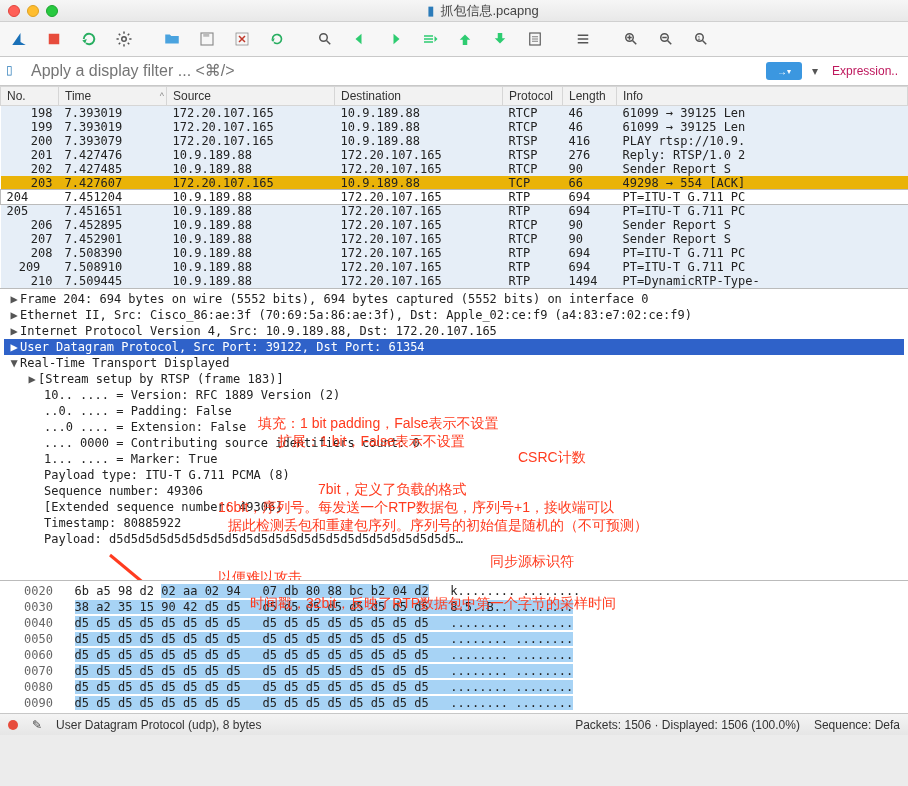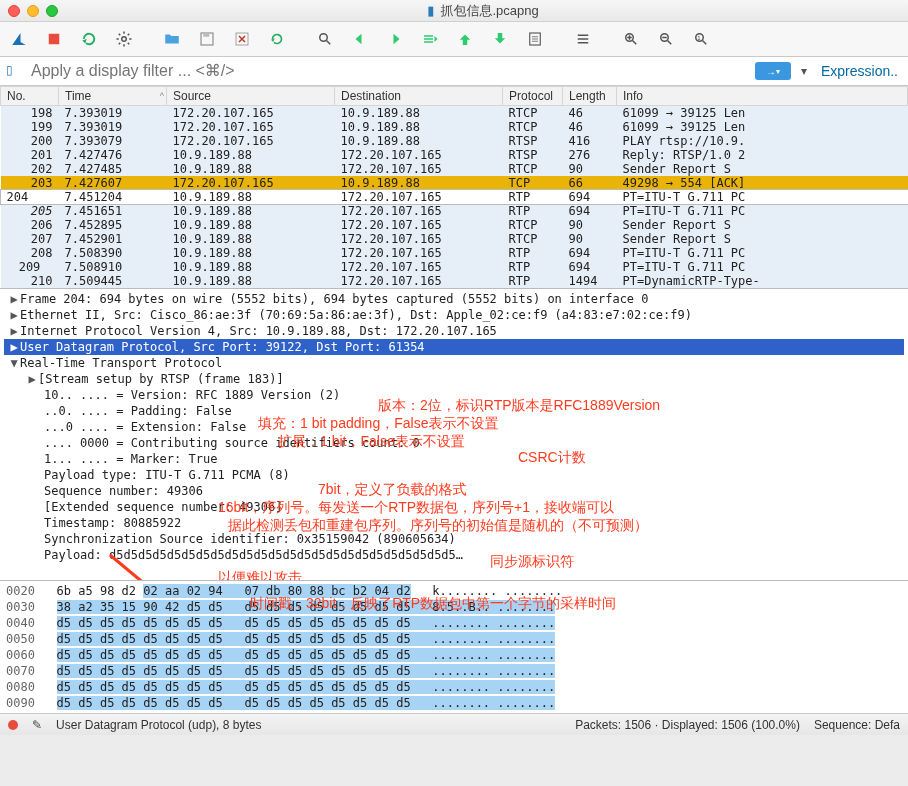--- a/index.html
+++ b/index.html
@@ -16,21 +16,21 @@
   .tbtn { width:26px; height:26px; display:flex; align-items:center; justify-content:center; color:#555; border-radius:3px;}
   .tbtn svg{width:18px;height:18px;}
   .tsep{ width:4px;}
   .fin{ color:#1b71b8;} .stop{ color:#e74c3c;} .reload{ color:#27ae60; } .gear{ color:#555;} .folder{ color:#4aa3df;} .close-x{color:#c0392b;}
 
   .filterbar { background:#fff; border-bottom:1px solid #c8c8c8; display:flex; align-items:center; padding:2px 6px; gap:6px;}
   .filter-icon{ width:16px; height:16px; color:#2b7bb9;}
   .filter-input{ flex:1; border:none; outline:none; font-size:16px; color:#999; padding:3px;}
   .go-btn{ width:36px; height:18px; background:#3b97e0; border-radius:3px; display:flex; align-items:center; justify-content:center; color:#fff; font-size:10px;}
   .dd{ width:14px; text-align:center; color:#555;}
-  .expr-link{ color:#0369a1; font-size:14px; padding:0 4px;}
+  .expr-link{ color:#be185d; font-size:12px; padding:0 4px;}
 
   .pktlist-wrap{ position:relative; }
   table.pktlist { width:100%; border-collapse:collapse; font:12px Menlo, Consolas, monospace; background:#fff; table-layout:fixed;}
   table.pktlist th { background:#f2f2f2; border:1px solid #d6d6d6; text-align:left; padding:2px 6px; font-weight:400; font-family:-apple-system, Arial; font-size:12px; color:#333; position:relative;}
   table.pktlist td { padding:0 6px; white-space:nowrap; overflow:hidden; text-overflow:clip; border:none; color:#222;}
   table.pktlist tr.row { background:#e6eef7; }
   table.pktlist tr.row.light { background:#eab308; }
   table.pktlist tr.row.sel { background:#fff; outline:1px solid #bbb;}
   .th-no{width:58px;} .th-time{width:108px;} .th-src{width:168px;} .th-dst{width:168px;} .th-proto{width:60px;} .th-len{width:54px;} .th-info{}
   .resizer{ position:absolute; right:2px; top:4px; color:#888; font-size:9px;}
@@ -39,21 +39,21 @@
   .det-line{ padding:1px 0 1px 4px; white-space:nowrap;}
   .tw{ display:inline-block; width:12px; text-align:center; color:#555;}
   .sel-line{ background:#2f62c9; color:#fff; }
   .sel-line .tw{ color:#fff;}
   .indent1{ padding-left:22px;} .indent2{ padding-left:40px;}
 
   .anno { position:absolute; color:#ff3b1f; font:14px -apple-system, "PingFang SC", sans-serif; pointer-events:none; white-space:nowrap;}
   .arrow { position:absolute; pointer-events:none;}
   .arrow svg{ overflow:visible;}
 
-  .hexpane { background:#fff; border-top:1px solid #bbb; font:12px Menlo, Consolas, monospace; padding:2px 6px; line-height:16px;}
+  .hexpane { background:#fff; border-top:1px solid #bbb; font:12px Menlo, Consolas, monospace; padding:2px 24px; line-height:16px;}
   .hexline{ white-space:pre;}
   .hexoff{ color:#666;}
   .hlbyte{ background:#a7d3f5; }
 
   .statusbar{ height:22px; background:linear-gradient(#f4f4f4,#e6e6e6); border-top:1px solid #c7c7c7; display:flex; align-items:center; font-size:12px; color:#333; padding:0 8px; gap:14px;}
   .statusbar .led{ width:10px; height:10px; border-radius:50%; background:#e74c3c;}
   .statusbar .spacer{ flex:1;}
 
 </style>
 </head>
@@ -273,21 +273,21 @@
         <tr class="row sel">
           <td style="text-align: left;">204</td>
           <td>7.451204</td>
           <td>10.9.189.88</td>
           <td>172.20.107.165</td>
           <td>RTP</td>
           <td>694</td>
           <td>PT=ITU-T G.711 PC</td>
         </tr>
         <tr class="row">
-          <td style="text-align: right; font-style: italic;">205</td>
+          <td style="">205</td>
           <td>7.451651</td>
           <td>10.9.189.88</td>
           <td>172.20.107.165</td>
           <td>RTP</td>
           <td>694</td>
           <td>PT=ITU-T G.711 PC</td>
         </tr>
         <tr class="row">
           <td style="text-align: right;">206</td>
           <td>7.452895</td>
@@ -335,35 +335,33 @@
         </tr>
       </tbody>
 </table>
 </div>
 
 <div class="details" style="min-height:292px;">
   <div class="det-line"><span class="tw">▶</span><span>Frame 204: 694 bytes on wire (5552 bits), 694 bytes captured (5552 bits) on interface 0</span></div>
   <div class="det-line"><span class="tw">▶</span><span>Ethernet II, Src: Cisco_86:ae:3f (70:69:5a:86:ae:3f), Dst: Apple_02:ce:f9 (a4:83:e7:02:ce:f9)</span></div>
   <div class="det-line"><span class="tw">▶</span><span>Internet Protocol Version 4, Src: 10.9.189.88, Dst: 172.20.107.165</span></div>
   <div class="det-line sel-line"><span class="tw">▶</span><span>User Datagram Protocol, Src Port: 39122, Dst Port: 61354</span></div>
-  <div class="det-line"><span class="tw">▼</span><span>Real-Time Transport Protocol</span></div>
+  <div class="det-line"><span class="tw">▼</span><span>Real-Time Transport Displayed</span></div>
   <div class="det-line indent1"><span class="tw">▶</span><span>[Stream setup by RTSP (frame 183)]</span></div>
   <div class="det-line indent2">10.. .... = Version: RFC 1889 Version (2)</div>
   <div class="det-line indent2">..0. .... = Padding: False</div>
   <div class="det-line indent2">...0 .... = Extension: False</div>
   <div class="det-line indent2">.... 0000 = Contributing source identifiers count: 0</div>
   <div class="det-line indent2">1... .... = Marker: True</div>
   <div class="det-line indent2">Payload type: ITU-T G.711 PCMA (8)</div>
   <div class="det-line indent2">Sequence number: 49306</div>
   <div class="det-line indent2">[Extended sequence number: 49306]</div>
   <div class="det-line indent2">Timestamp: 80885922</div>
-  <div class="det-line indent2">Synchronization Source identifier: 0x35159042 (890605634)</div>
   <div class="det-line indent2">Payload: d5d5d5d5d5d5d5d5d5d5d5d5d5d5d5d5d5d5d5d5d5d5d5d5…</div>
 
-  <div class="anno" style="left:378px; top:108px;">版本：2位，标识RTP版本是RFC1889Version</div>
   <div class="anno" style="left:258px; top:126px;">填充：1 bit padding，False表示不设置</div>
   <div class="anno" style="left:278px; top:144px;">扩展：1 bit，False表示不设置</div>
   <div class="anno" style="left:518px; top:160px;">CSRC计数</div>
   <div class="anno" style="left:318px; top:192px;">7bit，定义了负载的格式</div>
   <div class="anno" style="left:218px; top:210px;">16bit，序列号。每发送一个RTP数据包，序列号+1，接收端可以</div>
   <div class="anno" style="left:228px; top:228px;">据此检测丢包和重建包序列。序列号的初始值是随机的（不可预测）</div>
   <div class="anno" style="left:218px; top:260px;margin-top:20px;">以便难以攻击</div>
   <div class="anno" style="left:490px; top:264px;">同步源标识符</div>
 
   <div class="arrow" style="left:100px; top:256px;">

